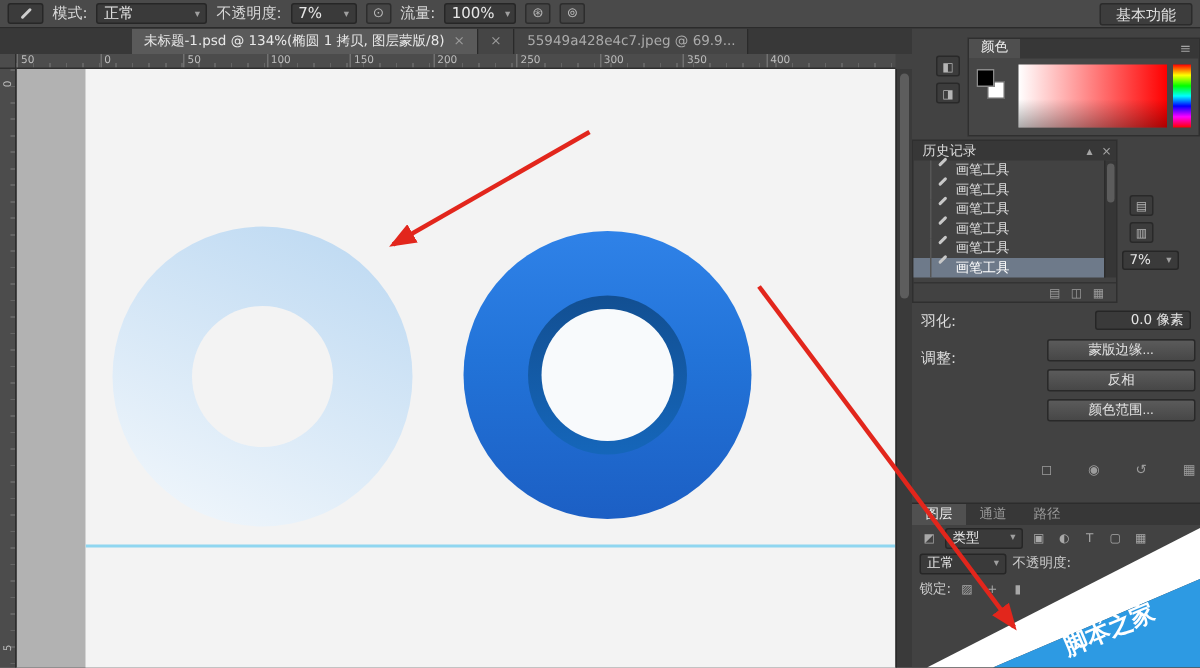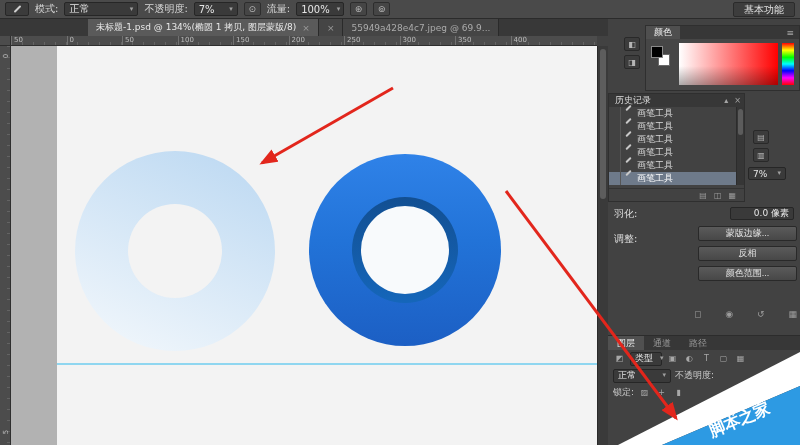--- a/index.html
+++ b/index.html
@@ -12,21 +12,21 @@
     border-bottom:1px solid #2b2b2b;display:flex;align-items:center;gap:6px;
     padding:0 5px;font-size:10px;color:#d8d8d8;z-index:20}
   .lbl{white-space:nowrap}
   .tool-chip{width:24px;height:14px;background:#3b3b3b;border:1px solid #272727;border-radius:2px;
     display:flex;align-items:center;justify-content:center;flex:none}
   .brush-shape{display:block;width:9px;height:2px;background:#cfcfcf;transform:rotate(-45deg);border-radius:1px}
   .dd{height:14px;background:#3a3a3a;border:1px solid #262626;border-radius:2px;
     display:flex;align-items:center;justify-content:space-between;padding:0 4px;gap:7px;
     color:#e6e6e6;white-space:nowrap;flex:none}
   .caret{font-size:7px;color:#9f9f9f;line-height:1}
-  .w72{width:74px}.w46{width:44px}.w48{width:48px}.w50{width:32px}.w56{width:58px}
+  .w72{width:74px}.w46{width:44px}.w48{width:48px}.w50{width:52px}.w56{width:58px}
   .icon-btn{width:17px;height:14px;background:#454545;border:1px solid #2d2d2d;border-radius:2px;
     display:flex;align-items:center;justify-content:center;font-size:9px;color:#b8b8b8;flex:none}
   .workspace{margin-left:auto;height:15px;background:#3d3d3d;border:1px solid #2b2b2b;border-radius:2px;
     padding:0 10px;display:flex;align-items:flex-start;color:#e0e0e0;white-space:nowrap}
 
   
   .tabbar{position:absolute;top:19px;left:0;width:608px;height:17px;background:#383838;
     display:flex;align-items:stretch;padding-left:88px;overflow:hidden;z-index:5}
   .tab{display:flex;align-items:center;gap:6px;padding:0 8px;font-size:9px;background:#454545;
     color:#ababab;border-right:1px solid #2a2a2a;white-space:nowrap;flex:none}

